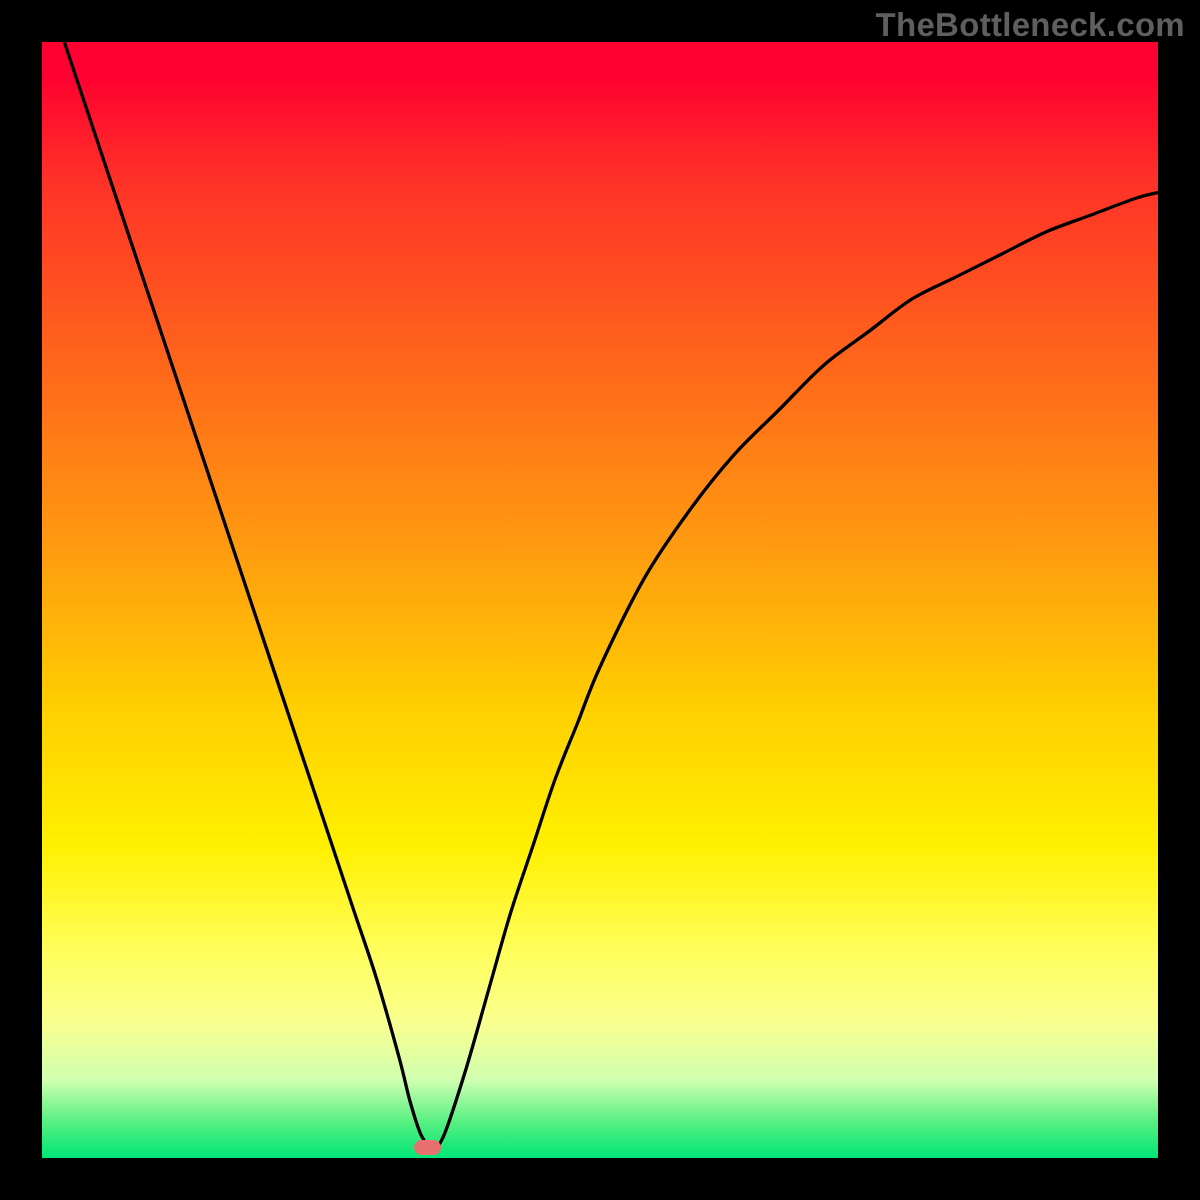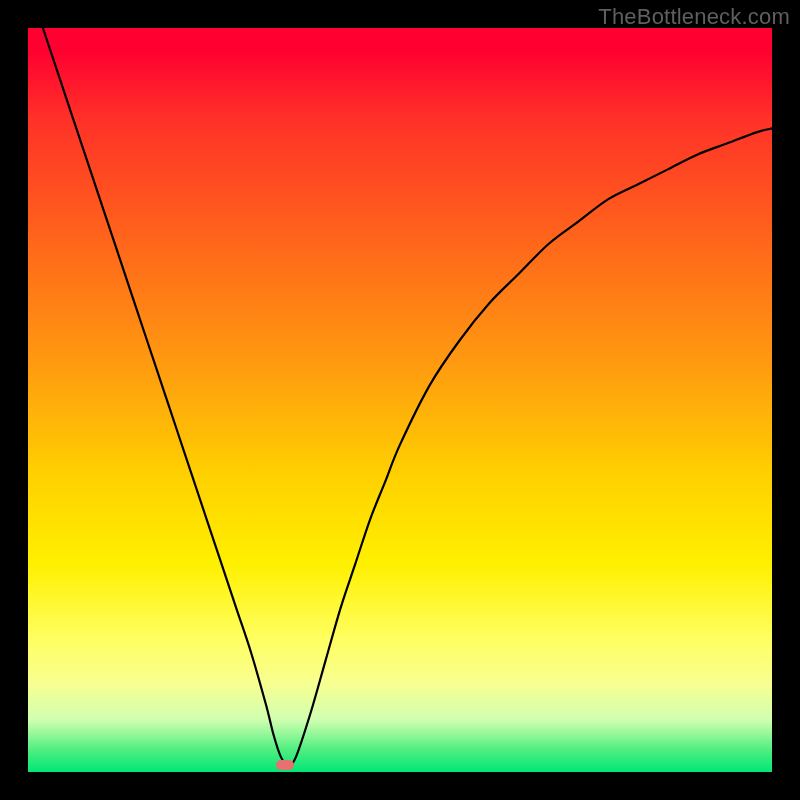--- a/index.html
+++ b/index.html
@@ -32,21 +32,21 @@
     );
   }
   .watermark {
     position: absolute;
     top: 4px;
     right: 10px;
     font-family: Arial, Helvetica, sans-serif;
     font-size: 22px;
     color: #5f5f5f;
     letter-spacing: 0.2px;
-    font-weight: 400;
+    font-weight: 700;
   }
   .curve {
     position: absolute;
     left: 0;
     top: 0;
     width: 744px;
     height: 744px;
     pointer-events: none;
   }
   .marker {

